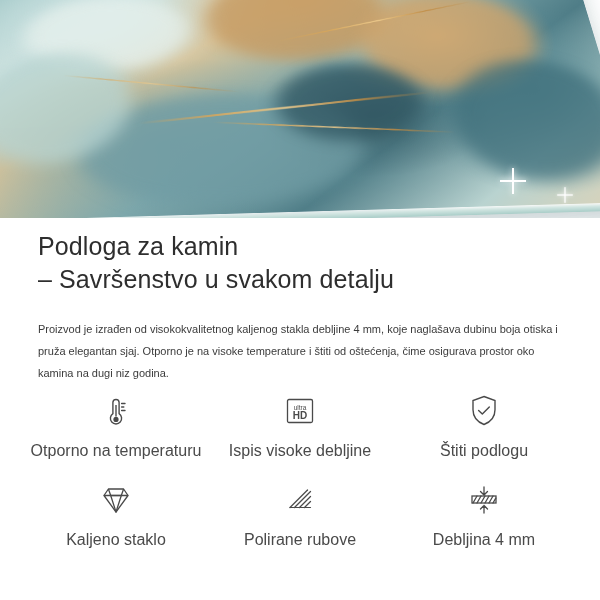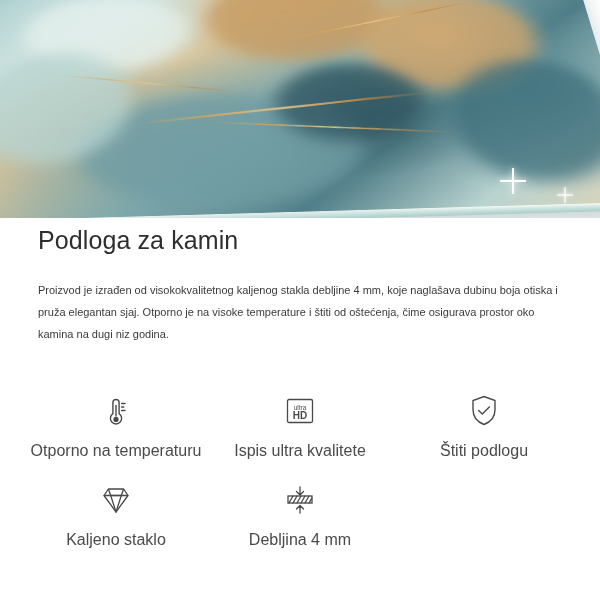--- a/index.html
+++ b/index.html
@@ -103,21 +103,21 @@
   }
   .sparkle::before { left: 12px; top: 0; width: 2px; height: 26px; }
   .sparkle::after  { left: 0; top: 12px; width: 26px; height: 2px; }
   .sp1 { left: 500px; top: 168px; }
   .sp2 { left: 552px; top: 182px; transform: scale(.6); }
 
   
   .content {
     position: absolute;
     left: 0;
-    top: 212px;
+    top: 218px;
     width: 600px;
     box-sizing: border-box;
     padding: 0 38px;
   }
 
   .headline {
     margin: 12px 0 0 0;
     font-size: 25px;
     line-height: 33px;
     font-weight: 400;
@@ -191,20 +191,21 @@
       <div class="gold-vein v4"></div>
       <div class="glass-edge"></div>
     </div>
     <div class="sparkle sp1"></div>
     <div class="sparkle sp2"></div>
   </div>
 
   <div class="content">
     <h1 class="headline">
       <span>Podloga za kamin</span>
+      <span class="line2">– Savršenstvo u svakom detalju</span>
     </h1>
     <p class="body-text">Proizvod je izrađen od visokokvalitetnog kaljenog stakla debljine 4 mm, koje naglašava dubinu boja otiska i pruža elegantan sjaj. Otporno je na visoke temperature i štiti od oštećenja, čime osigurava prostor oko kamina na dugi niz godina.</p>
   </div>
 
   <div class="features">
 
     <div class="feature">
       <div class="feature-icon">
         <svg width="40" height="40" viewBox="0 0 40 40" fill="none" stroke="#4a4a4a" stroke-width="1.4">
           <path d="M20 8.5a3.1 3.1 0 0 1 3.1 3.1v11.1a5.6 5.6 0 1 1-6.2 0V11.6A3.1 3.1 0 0 1 20 8.5z"></path>
@@ -217,21 +218,21 @@
     </div>
 
     <div class="feature">
       <div class="feature-icon">
         <svg width="42" height="40" viewBox="0 0 42 40">
           <rect x="8.5" y="8.5" width="25" height="23" rx="1.5" fill="none" stroke="#4a4a4a" stroke-width="1.3"></rect>
           <text x="21" y="18.5" font-family="Liberation Sans, sans-serif" font-size="6.5" fill="#4a4a4a" text-anchor="middle">ultra</text>
           <text x="21" y="28" font-family="Liberation Sans, sans-serif" font-size="10" font-weight="bold" fill="#4a4a4a" text-anchor="middle">HD</text>
         </svg>
       </div>
-      <div class="feature-label">Ispis ultra kvalitete</div>
+      <div class="feature-label">Ispis visoke debljine</div>
     </div>
 
     <div class="feature">
       <div class="feature-icon">
         <svg width="40" height="42" viewBox="0 0 40 42" fill="none" stroke="#4a4a4a" stroke-width="1.4">
           <path d="M20 6.5l11 4v9.2c0 7.1-4.6 12.3-11 14.8-6.4-2.5-11-7.7-11-14.8V10.5l11-4z"></path>
           <path d="M14.6 20.4l3.7 3.7 7-7.2" stroke-linecap="round" stroke-linejoin="round"></path>
         </svg>
       </div>
       <div class="feature-label">Štiti podlogu</div>
@@ -242,20 +243,32 @@
         <svg width="42" height="38" viewBox="0 0 42 38" fill="none" stroke="#4a4a4a" stroke-width="1.3" stroke-linejoin="round">
           <path d="M9 14.5h24L21 31 9 14.5z"></path>
           <path d="M9 14.5l4.4-6.5h15.2l4.4 6.5"></path>
           <path d="M13.4 8l2.3 6.5L21 31l5.3-16.5L28.6 8"></path>
           <path d="M15.7 14.5h10.6"></path>
         </svg>
       </div>
       <div class="feature-label">Kaljeno staklo</div>
     </div>
 
+    <div class="feature">
+      <div class="feature-icon">
+        <svg width="42" height="38" viewBox="0 0 42 38" fill="none" stroke="#4a4a4a" stroke-width="1.3" stroke-linecap="round">
+          <path d="M11 26.5L28.5 9"></path>
+          <path d="M15.5 26.5L31.5 10.5"></path>
+          <path d="M20.5 26.5L31.5 15.5"></path>
+          <path d="M25.5 26.5L31.5 20.5"></path>
+          <path d="M11 26.5h20.5" stroke-width="1.2"></path>
+        </svg>
+      </div>
+      <div class="feature-label">Polirane rubove</div>
+    </div>
 
     <div class="feature">
       <div class="feature-icon">
         <svg width="42" height="40" viewBox="0 0 42 40" fill="none" stroke="#4a4a4a" stroke-width="1.3" stroke-linecap="round">
           <path d="M21 7v7.5M17.5 11.5l3.5 3.5 3.5-3.5"></path>
           <rect x="9" y="16" width="24" height="7" fill="none"></rect>
           <path d="M10 23l4-7M14 23l4-7M18 23l4-7M22 23l4-7M26 23l4-7M30 23l2.8-4.9"></path>
           <path d="M21 33v-7.5M17.5 29l3.5-3.5 3.5 3.5"></path>
         </svg>
       </div>

